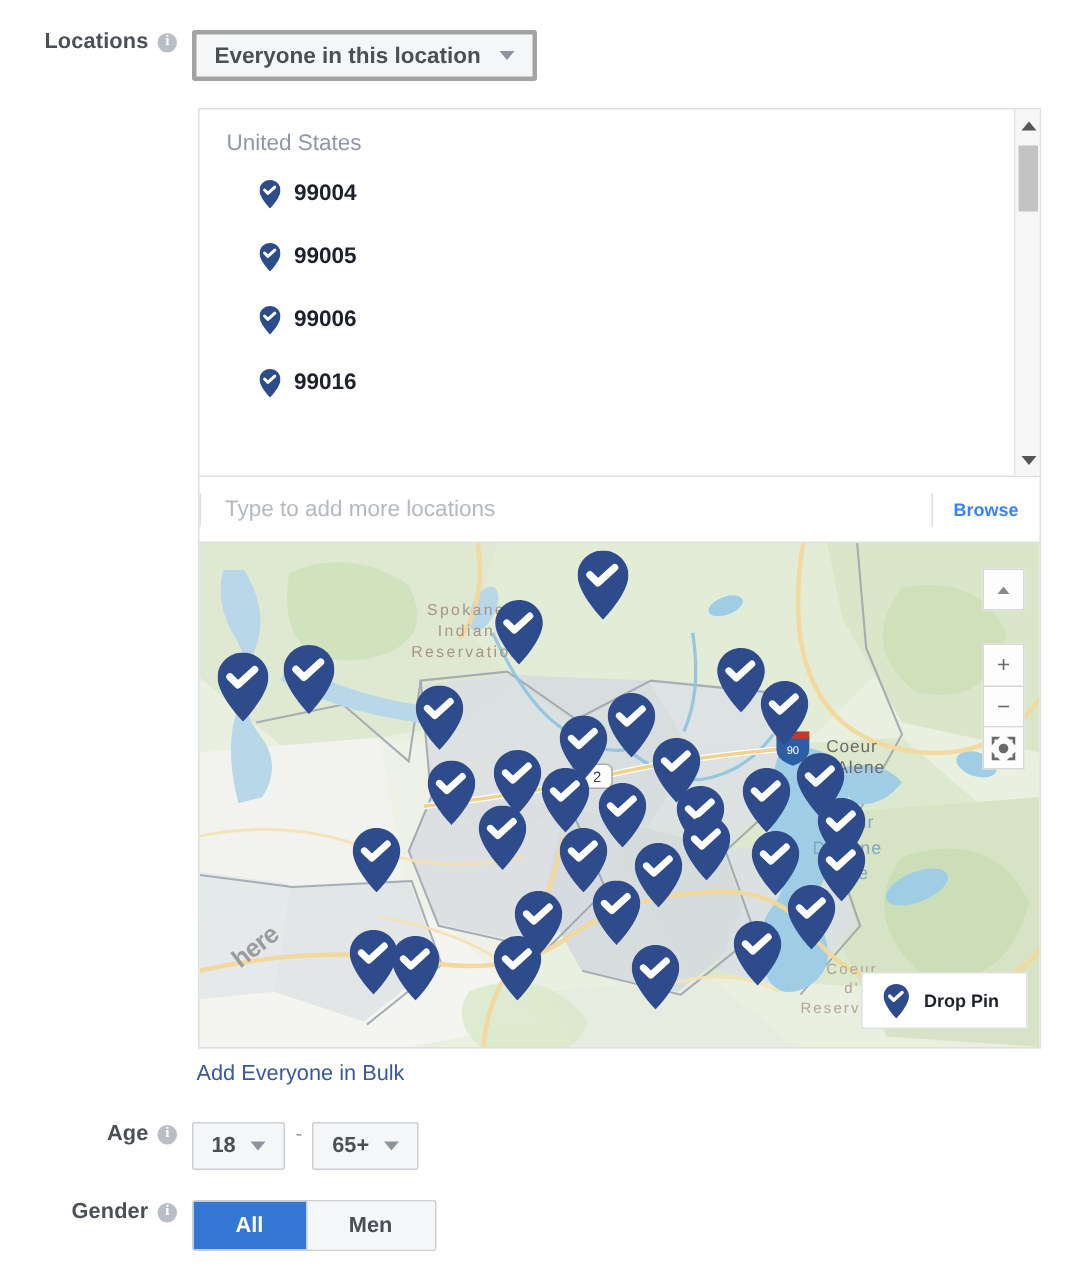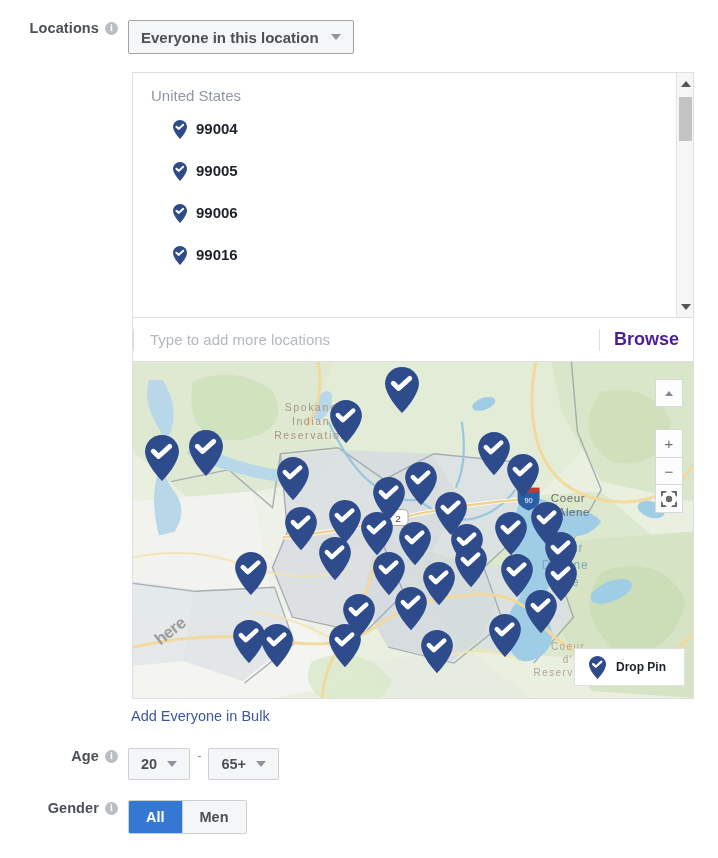--- a/index.html
+++ b/index.html
@@ -40,21 +40,21 @@
     font-family:"Liberation Serif", serif;
     line-height:1;
     flex:0 0 13px;
   }
 
   
   #locations-row{position:absolute;left:0;top:20px;width:718px;height:38px;text-align:center;}
   .sel-btn{
     height:34px;
     background:#f5f6f7;
-    border:1px solid #a3a3a3;
+    border:3px solid #a3a3a3;
     border-radius:2px;
     display:inline-flex;align-items:center;
     padding:0 12px;
     font-size:15px;font-weight:bold;color:#4b4f56;
     box-sizing:border-box;
     cursor:pointer;
     gap:12px;
   }
   .caret{
     width:0;height:0;
@@ -132,21 +132,21 @@
     border:none;outline:none;
     font-size:15px;
     font-family:"Liberation Sans", sans-serif;
     color:#1d2129;
     padding:0 0 0 16px;
     background:transparent;
     height:100%;
   }
   #type-input::placeholder{color:#b4b8bf;}
   #browse-link{
-    font-size:18px;font-weight:bold;color:#4c1d95;
+    font-size:12px;font-weight:bold;color:#3b82f6;
     padding:0 14px 0 14px;cursor:pointer;white-space:nowrap;
   }
 
   
   #map{
     position:absolute;left:132px;top:362px;
     width:562px;height:337px;
     border:1px solid #dddfe2;border-top:none;
     box-sizing:border-box;
     overflow:hidden;
@@ -231,21 +231,21 @@
   }
   #age-dash{
     display:inline-flex;align-items:center;
     padding:0 7px;color:#8d949e;font-size:13px;
   }
 
   
   #gender-row{position:absolute;left:0;top:800px;width:718px;height:34px;}
   .seg{display:inline-flex;border:1px solid #ccd0d5;border-radius:2px;overflow:hidden;height:32px;}
   .seg-btn{
-    padding:0 17px;
+    padding:0 28px;
     display:inline-flex;align-items:center;justify-content:center;
     font-size:14.5px;font-weight:bold;color:#4b4f56;
     background:#f5f6f7;
     border-right:1px solid #ccd0d5;
     cursor:pointer;
     box-sizing:border-box;
   }
   .seg-btn:last-child{border-right:none;}
   .seg-btn.active{background:#3578d4;color:#ffffff;}
 </style>
@@ -589,21 +589,21 @@
 </div>
 
 <div id="bulk-link">Add Everyone in Bulk</div>
 
 <div id="age-row" class="row">
   <div class="lbl-col">
     <span class="lbl">Age</span>
     <span class="info-icon">i</span>
   </div>
   <div class="age-sel">
-    <span>20</span>
+    <span>18</span>
     <span class="caret"></span>
   </div>
   <span id="age-dash">-</span>
   <div class="age-sel">
     <span>65+</span>
     <span class="caret"></span>
   </div>
 </div>
 
 <div id="gender-row" class="row">

